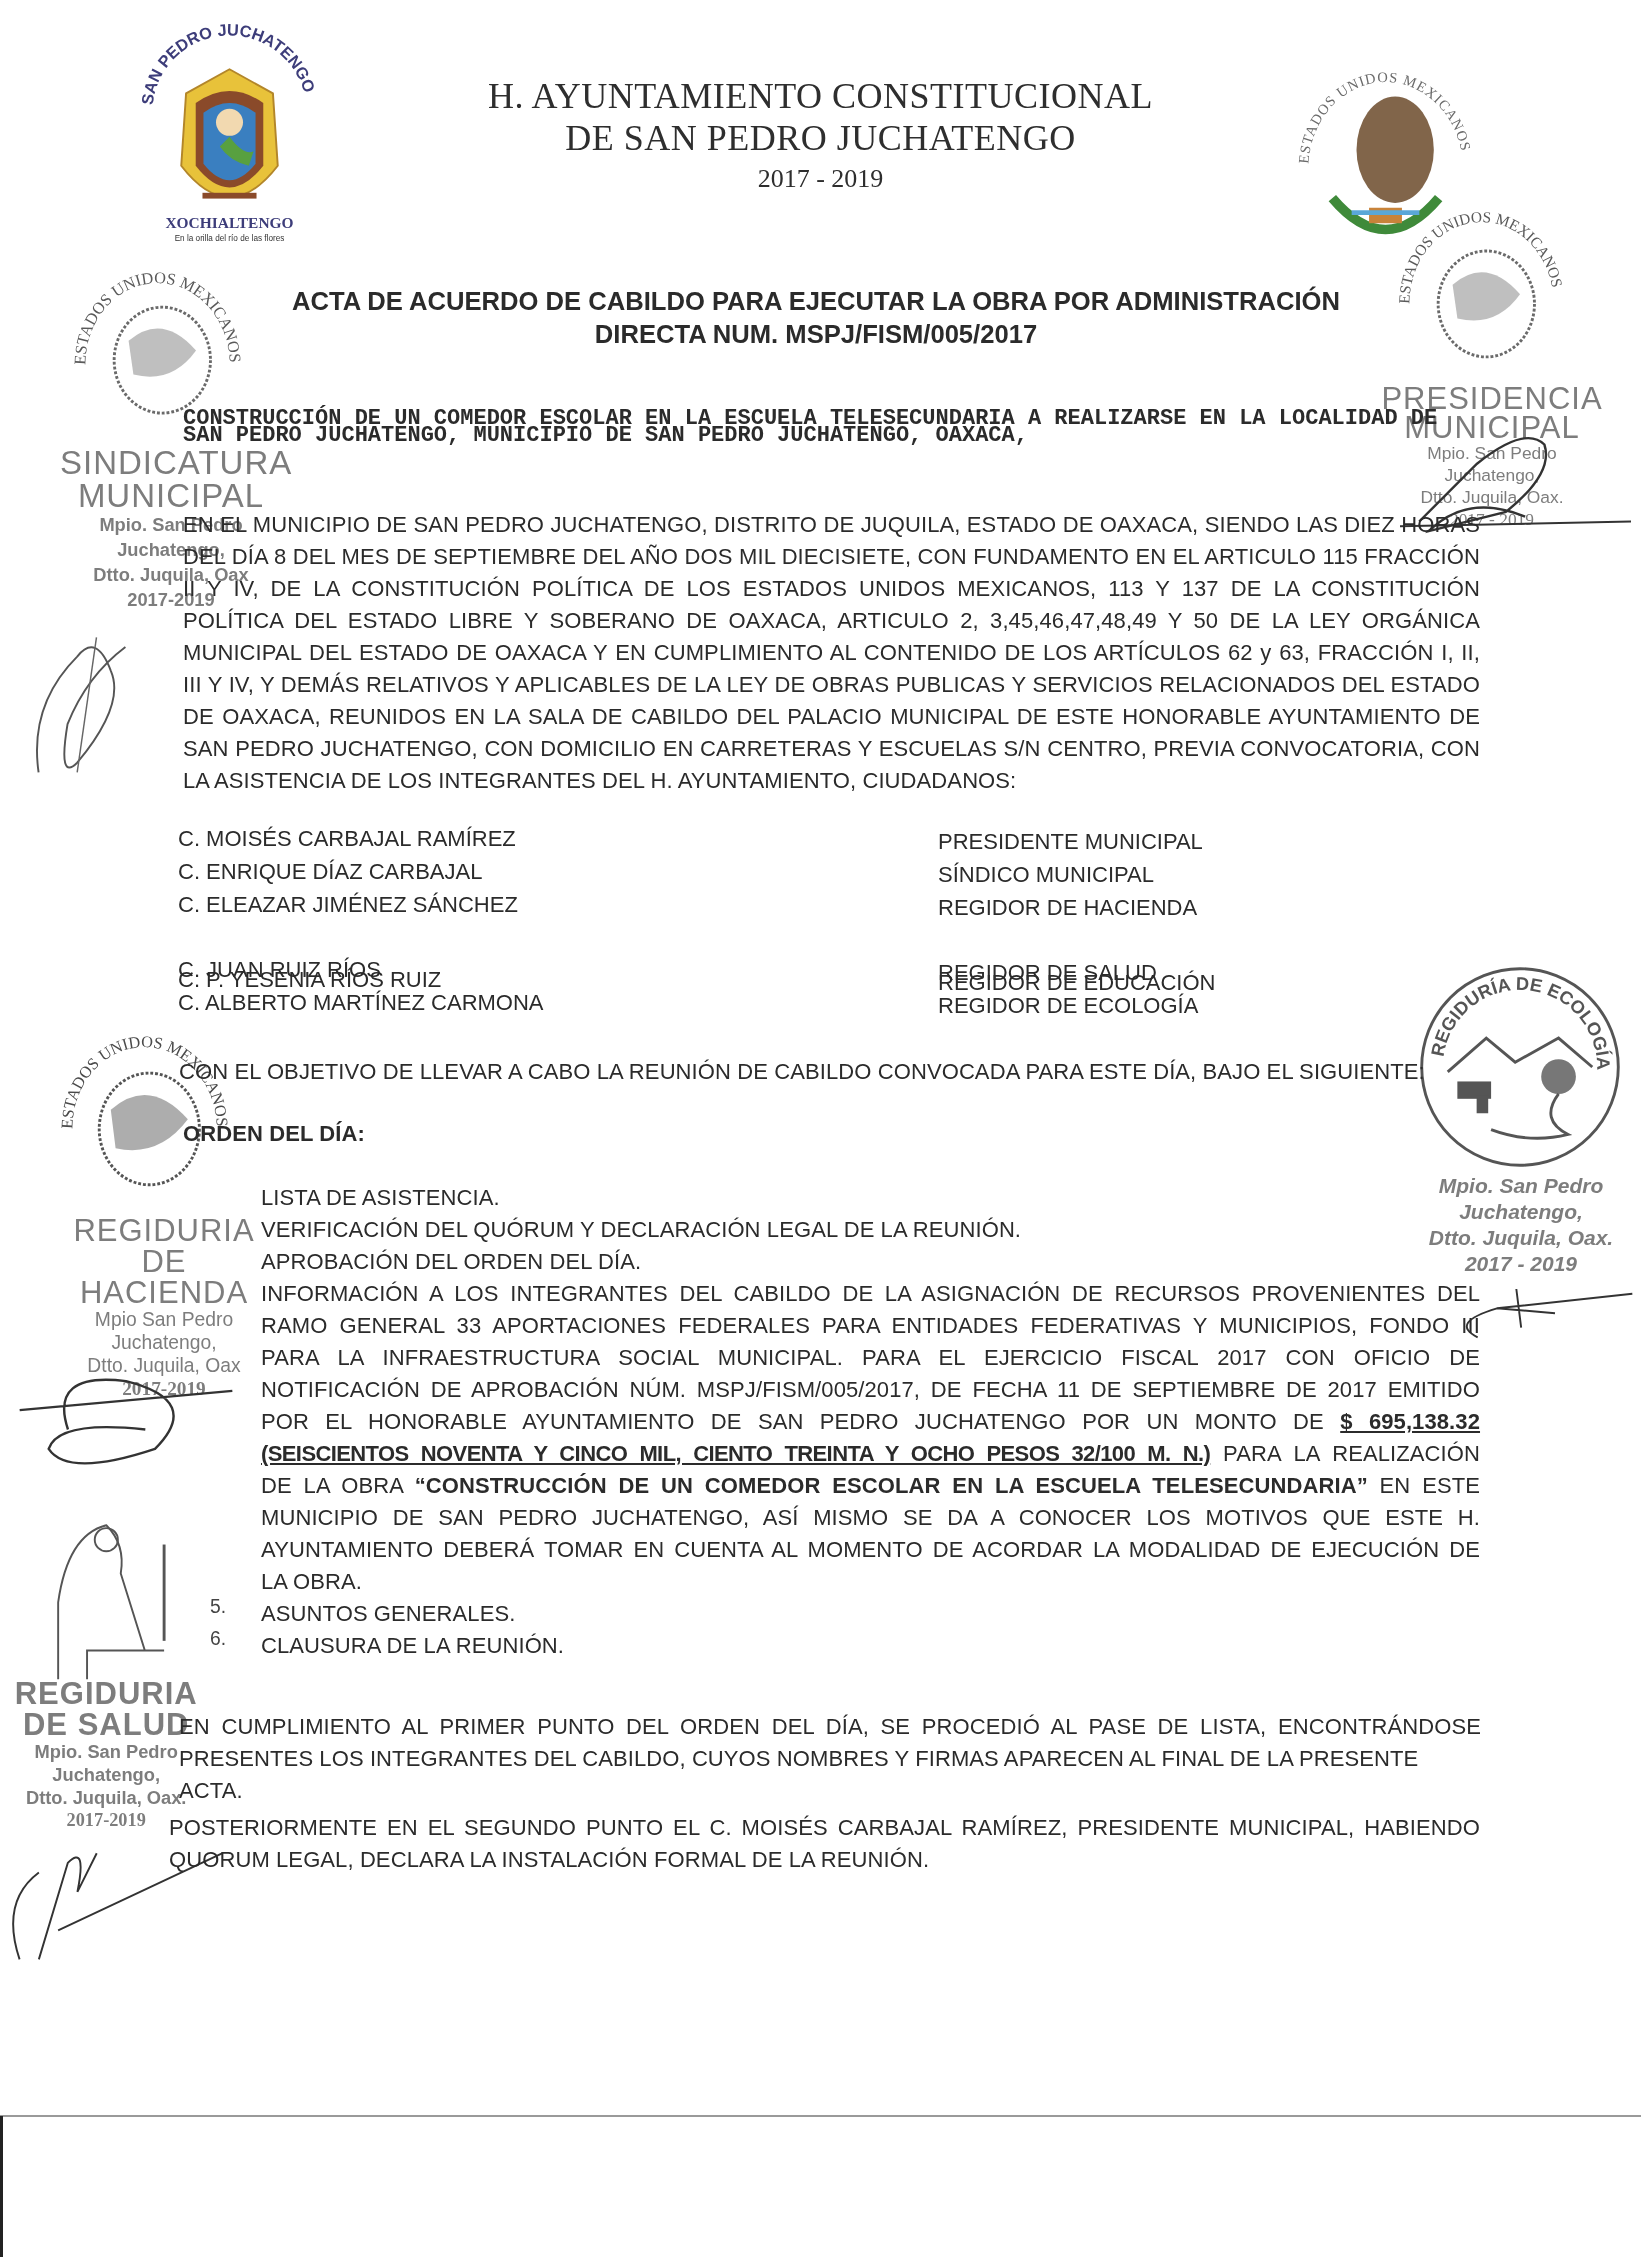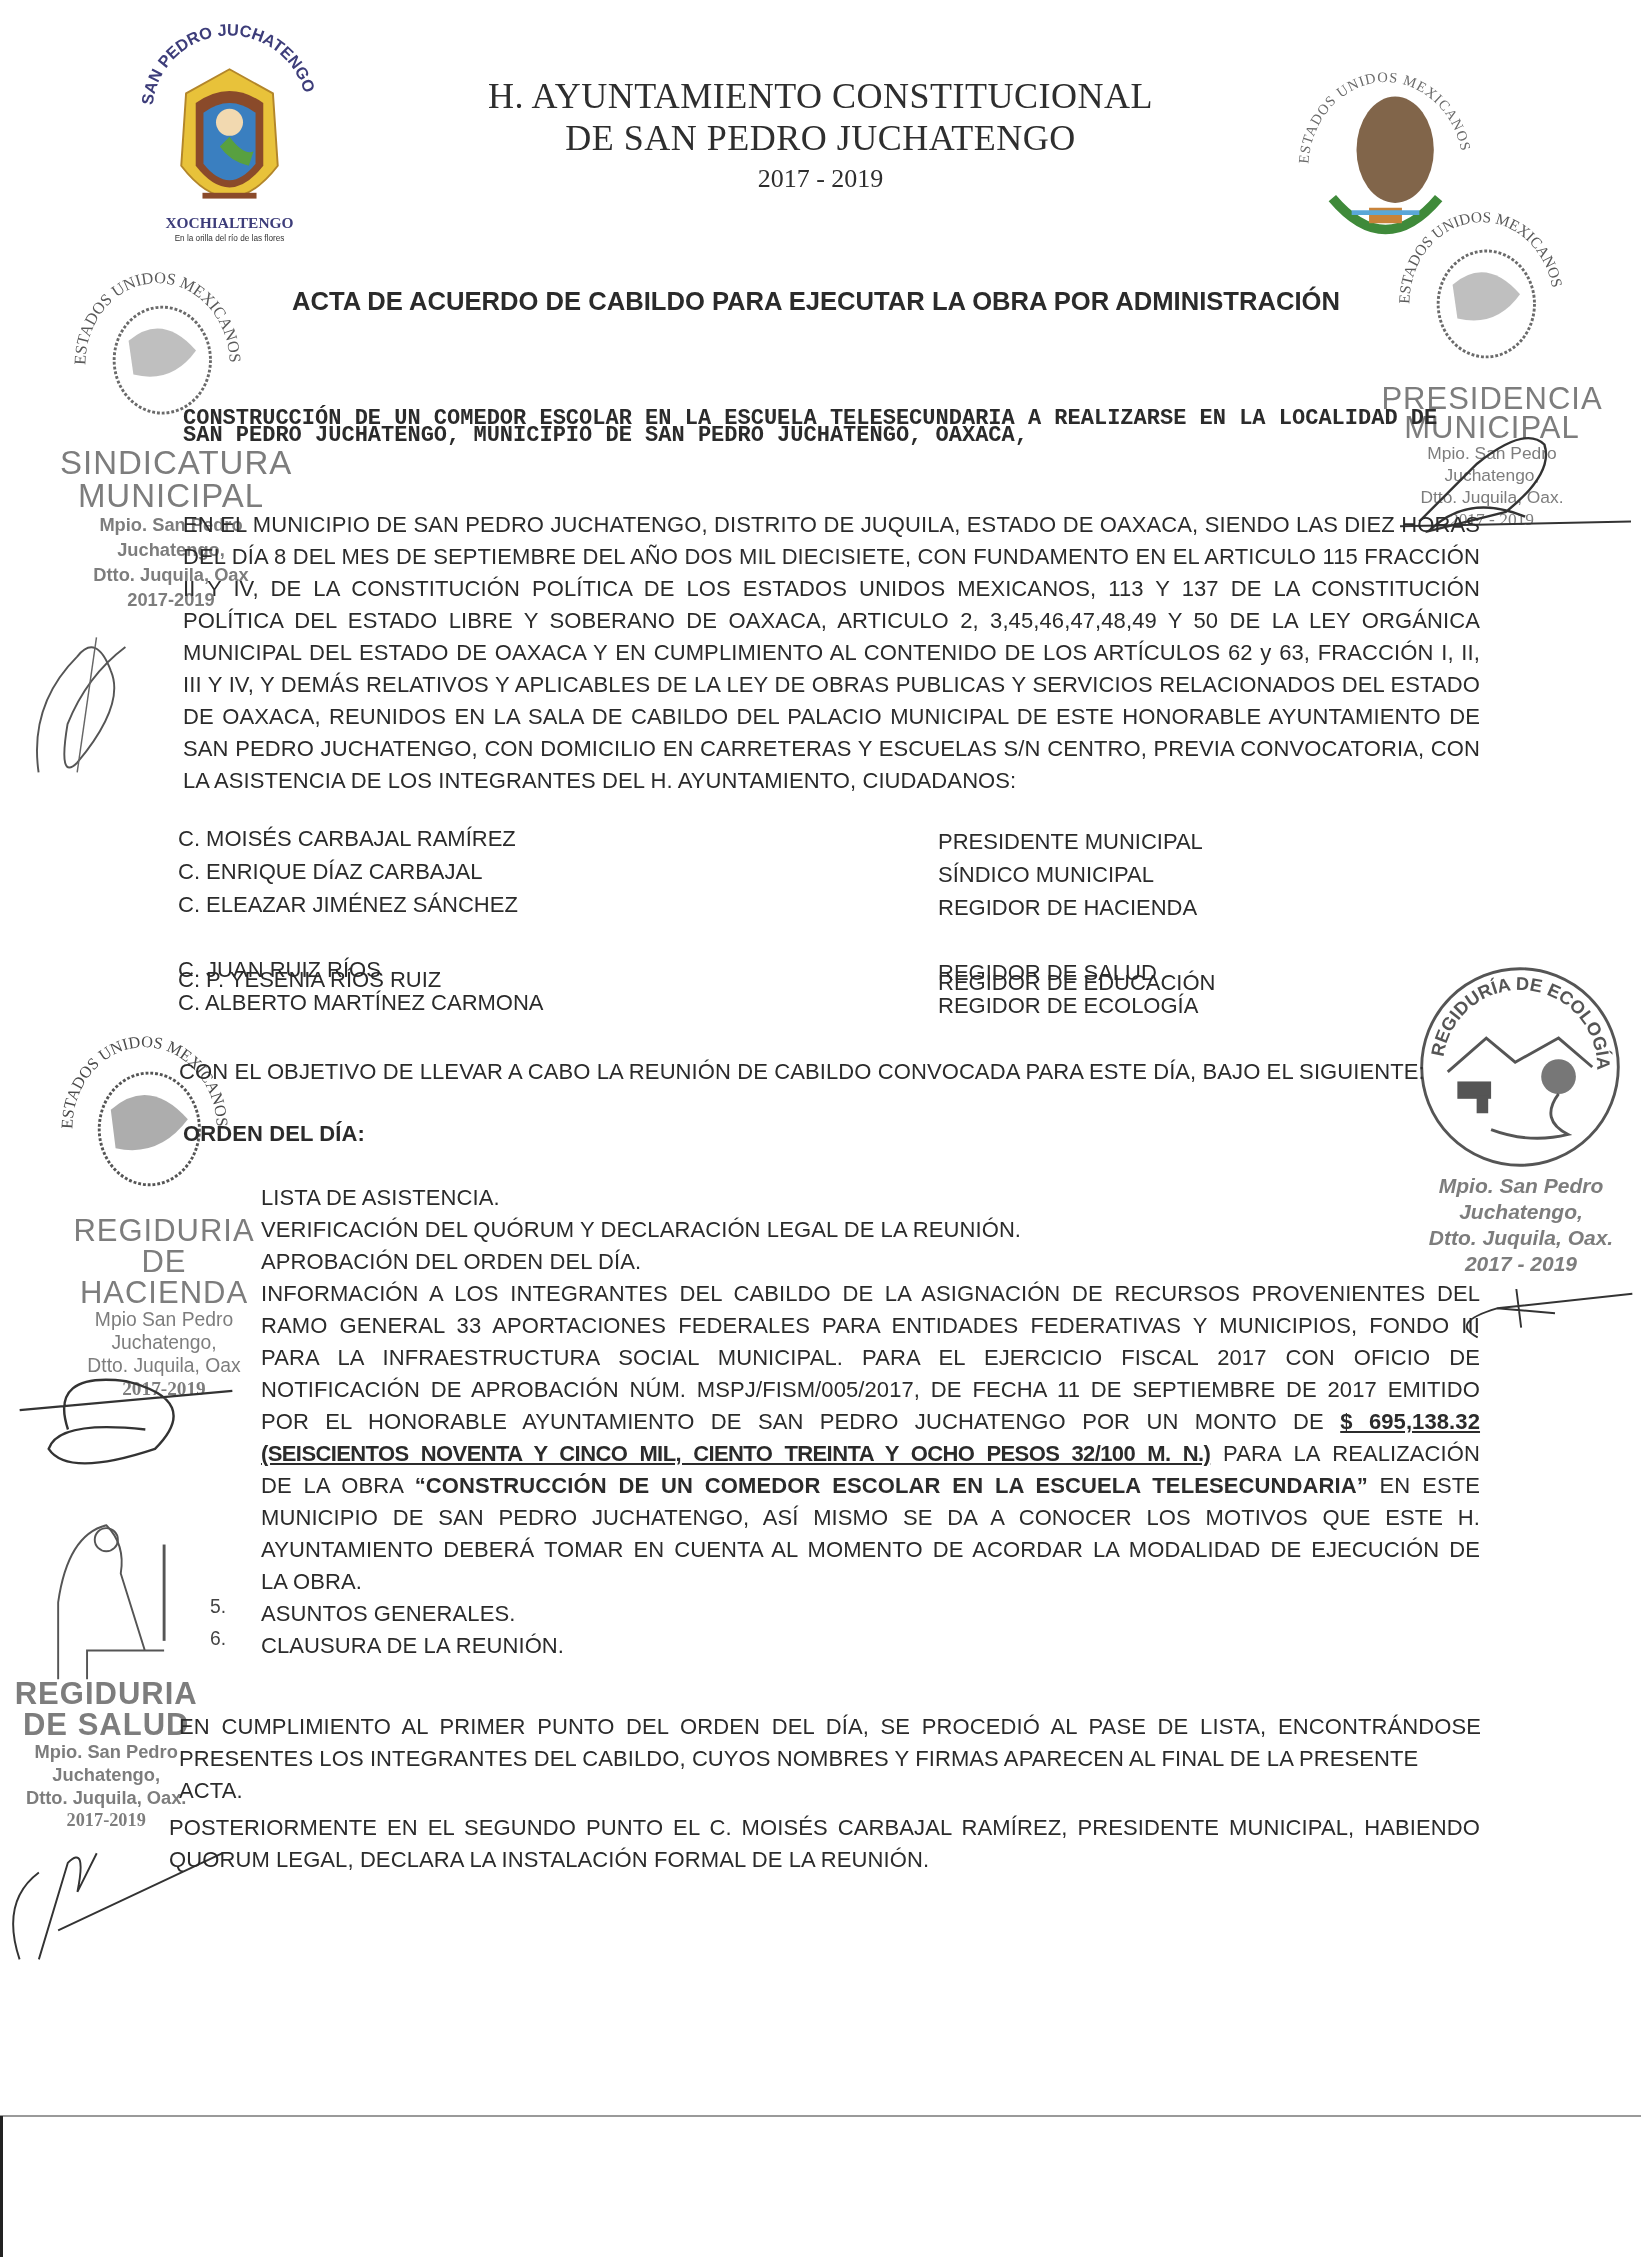--- a/index.html
+++ b/index.html
@@ -172,20 +172,21 @@
   <div style="font-size:18.3px;line-height:23px;">Juchatengo,</div>
   <div style="font-size:18.3px;line-height:23px;">Dtto. Juquila, Oax.</div>
   <div style="font-size:18.3px;line-height:23px;" class="serif">2017-2019</div>
 </div>
 <svg class="sig" width="232" height="135" style="left:0px;top:1834px;" viewBox="0 0 240 140">
   <path d="M20,130 Q0,70 40,40 M40,130 L70,30 Q90,10 80,60 L100,20 M60,100 L230,20" stroke="#333" stroke-width="2" fill="none"></path>
 </svg>
 
 <div class="abs acta" style="top:285px;">
   <div>ACTA DE ACUERDO DE CABILDO PARA EJECUTAR LA OBRA POR ADMINISTRACIÓN</div>
+  <div>DIRECTA NUM. MSPJ/FISM/005/2017</div>
 </div>
 
 <div class="abs obra" style="top:406px;width:1294px;">CONSTRUCCIÓN DE UN COMEDOR ESCOLAR EN LA ESCUELA TELESECUNDARIA A REALIZARSE EN LA LOCALIDAD DE</div>
 <div class="abs obra" style="top:423px;">SAN PEDRO JUCHATENGO, MUNICIPIO DE SAN PEDRO JUCHATENGO, OAXACA,</div>
 
 <div class="abs body-text" style="left:183px;top:509px;width:1297px;">
   <div class="lastline">EN EL MUNICIPIO DE SAN PEDRO JUCHATENGO, DISTRITO DE JUQUILA, ESTADO DE OAXACA, SIENDO LAS DIEZ HORAS</div>
   <div class="lastline">DEL DÍA 8 DEL MES DE SEPTIEMBRE DEL AÑO DOS MIL DIECISIETE, CON FUNDAMENTO EN EL ARTICULO 115 FRACCIÓN</div>
   <div class="lastline">II Y IV, DE LA CONSTITUCIÓN POLÍTICA DE LOS ESTADOS UNIDOS MEXICANOS, 113 Y 137 DE LA CONSTITUCIÓN</div>
   <div class="lastline">POLÍTICA DEL ESTADO LIBRE Y SOBERANO DE OAXACA, ARTICULO 2, 3,45,46,47,48,49 Y 50 DE LA LEY ORGÁNICA</div>

